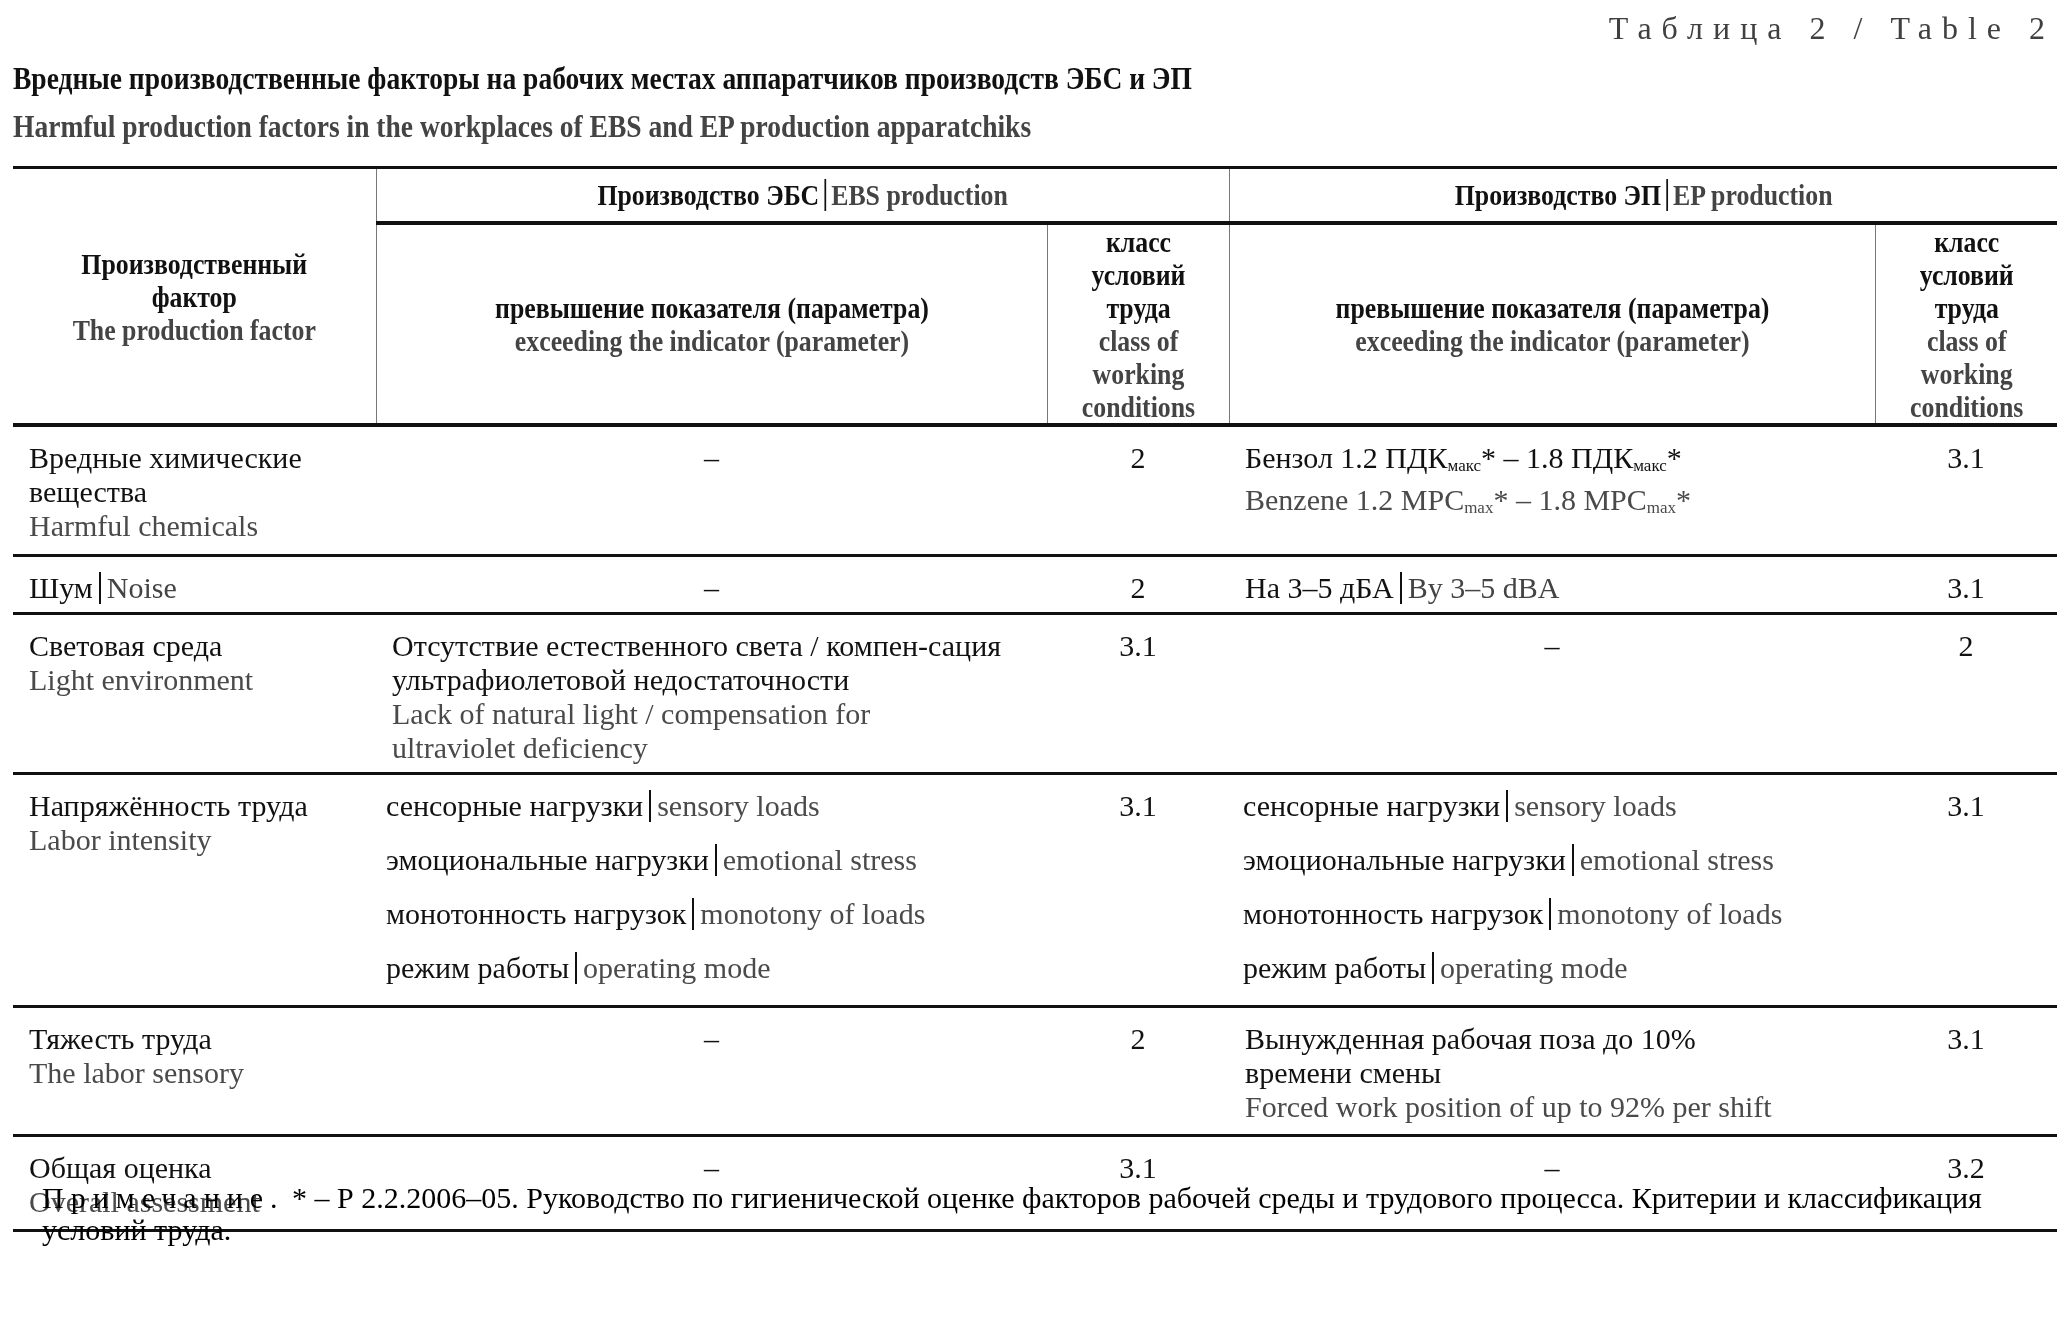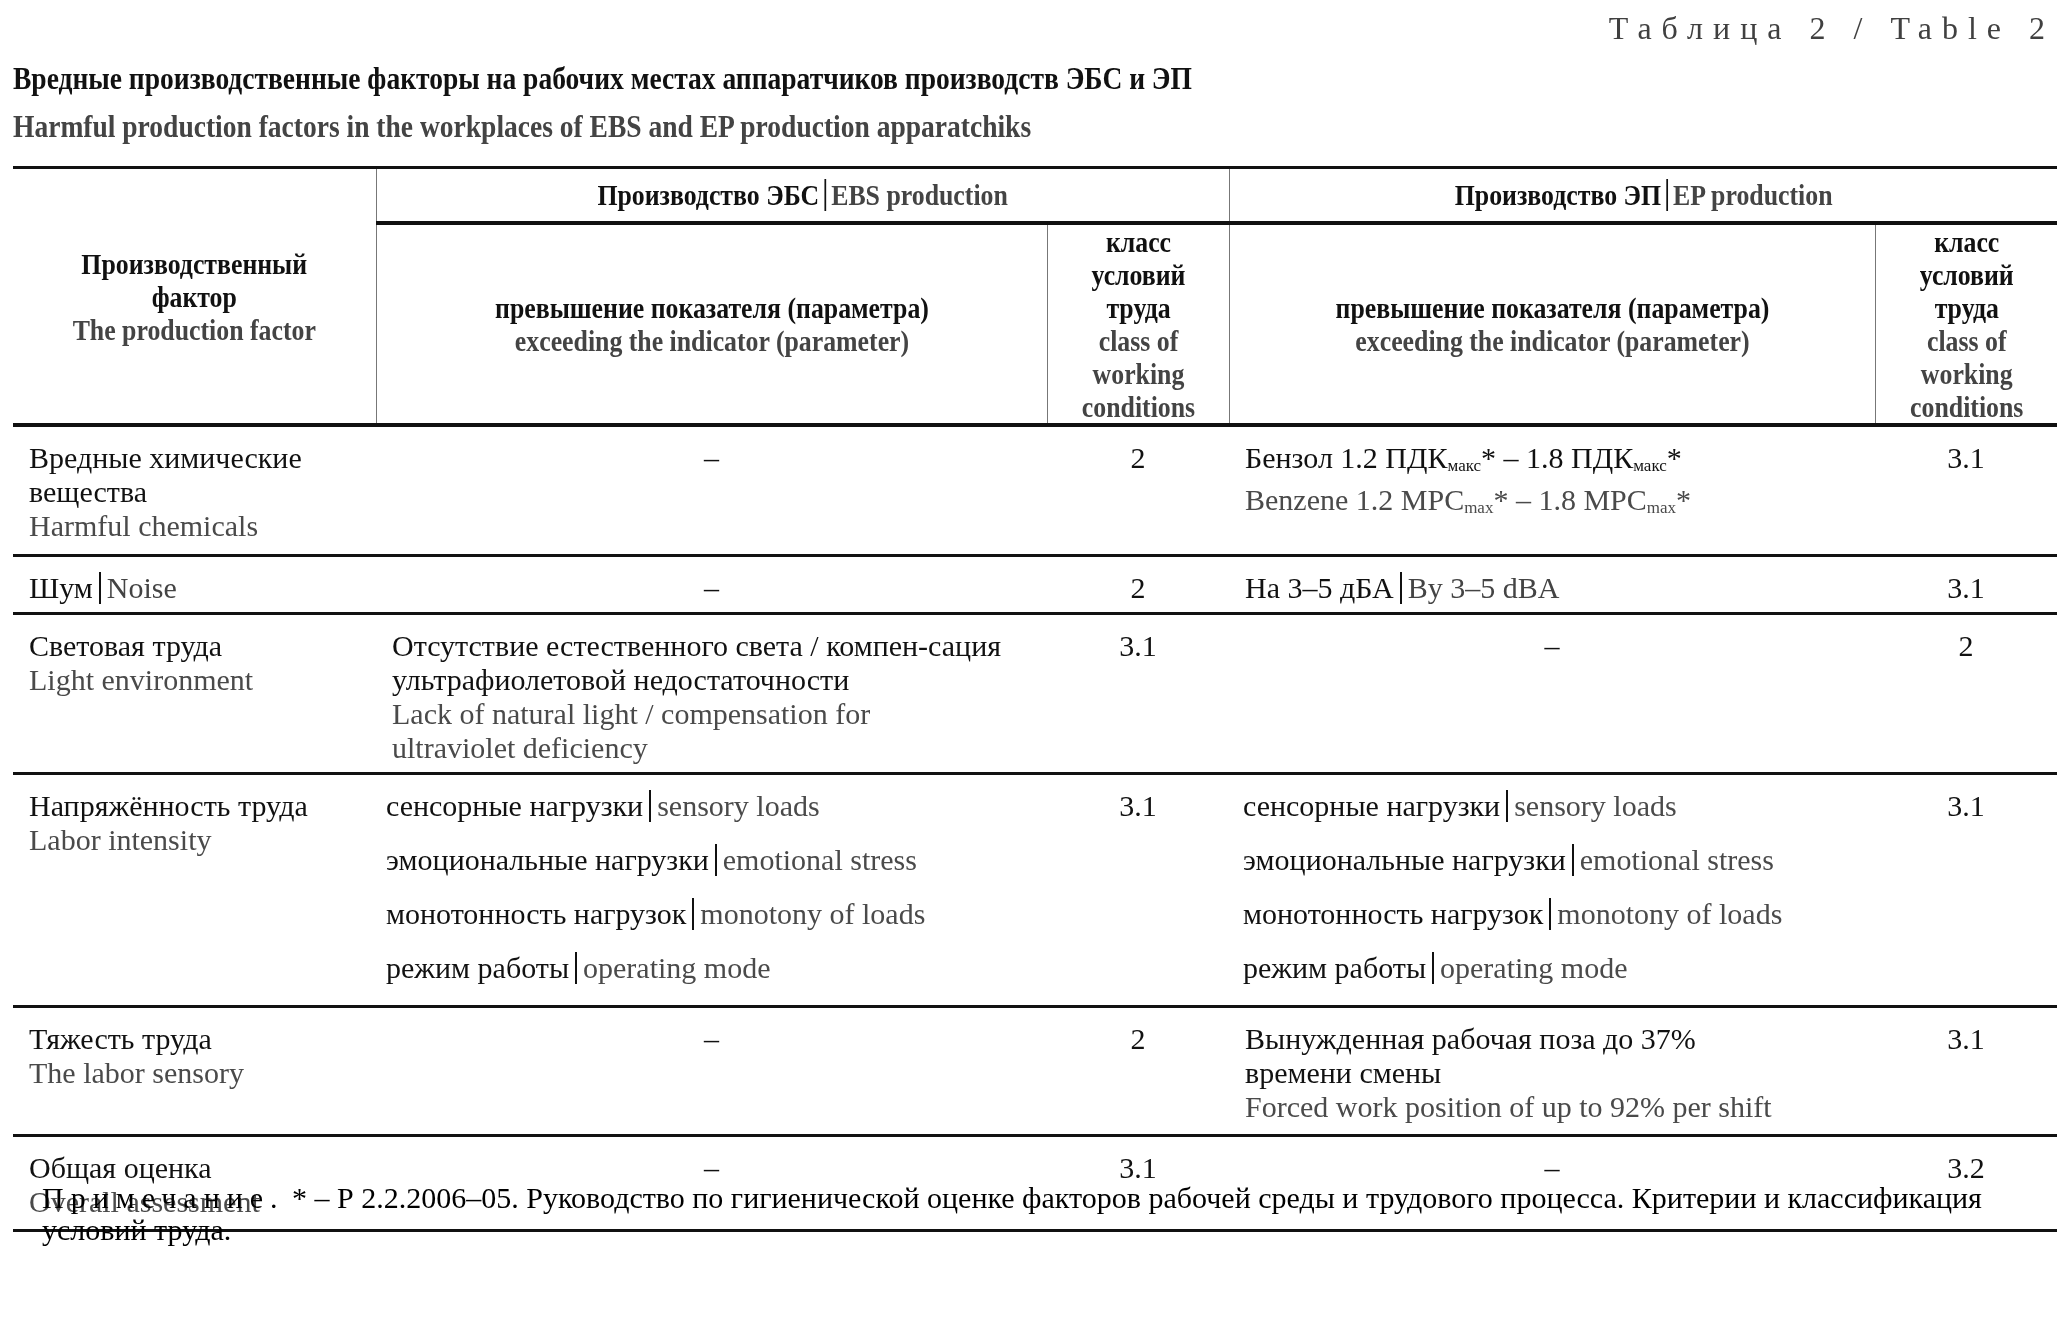--- a/index.html
+++ b/index.html
@@ -140,21 +140,21 @@
       </td>
       <td class="dash">–</td>
       <td class="num">2</td>
       <td class="txt">
         <span>На 3–5 дБА</span><span class="bar"></span><span class="grey">By 3–5 dBA</span>
       </td>
       <td class="num">3.1</td>
     </tr>
     <tr class="r-light">
       <td class="f">
-        <span class="ru">Световая труда</span>
+        <span class="ru">Световая среда</span>
         <span class="en">Light environment</span>
       </td>
       <td class="txt">
         <span class="ru">Отсутствие естественного света / компен-сация ультрафиолетовой недостаточности</span>
         <span class="en" style="padding-right:60px;">Lack of natural light / compensation for ultraviolet deficiency</span>
       </td>
       <td class="num">3.1</td>
       <td class="dash">–</td>
       <td class="num">2</td>
     </tr>
@@ -179,21 +179,21 @@
       <td class="num">3.1</td>
     </tr>
     <tr class="r-severity">
       <td class="f">
         <span class="ru">Тяжесть труда</span>
         <span class="en">The labor sensory</span>
       </td>
       <td class="dash">–</td>
       <td class="num">2</td>
       <td class="txt">
-        <span class="ru" style="padding-right:150px;">Вынужденная рабочая поза до 37% времени смены</span>
+        <span class="ru" style="padding-right:150px;">Вынужденная рабочая поза до 10% времени смены</span>
         <span class="en">Forced work position of up to 92% per shift</span>
       </td>
       <td class="num">3.1</td>
     </tr>
     <tr class="r-overall">
       <td class="f">
         <span class="ru">Общая оценка</span>
         <span class="en">Overall assessment</span>
       </td>
       <td class="dash">–</td>

